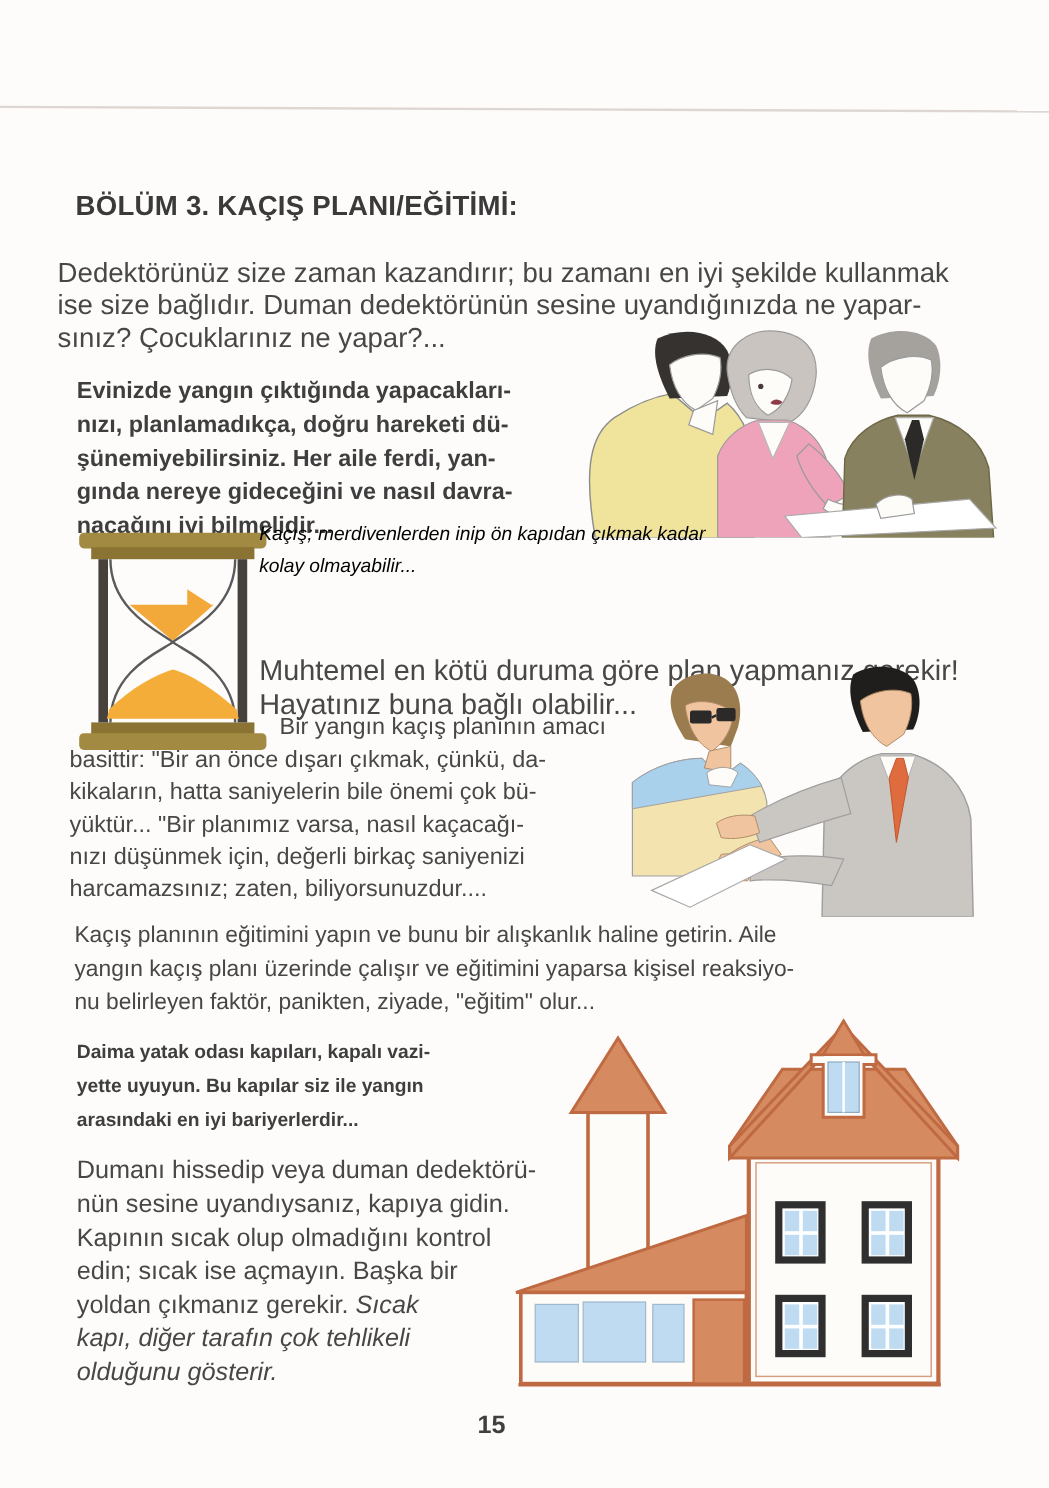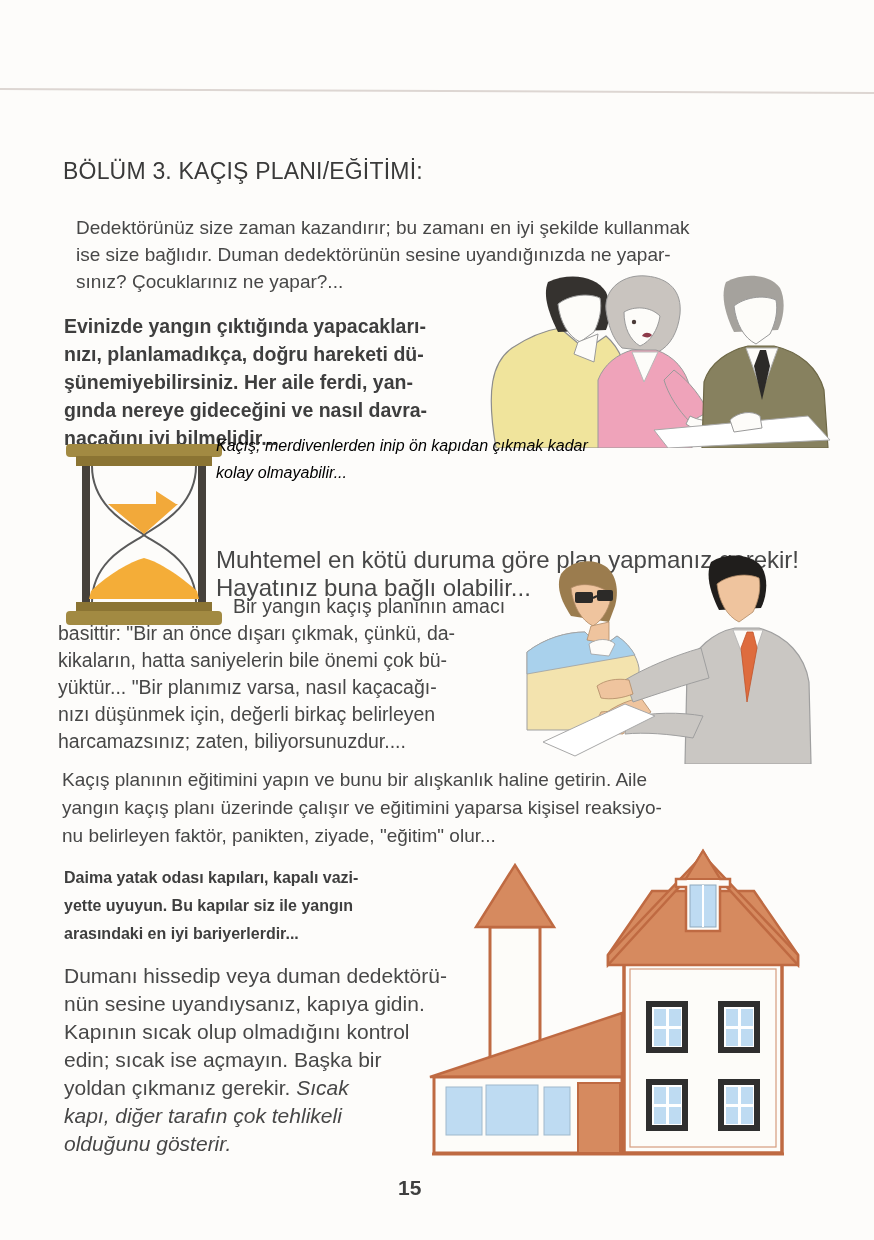--- a/index.html
+++ b/index.html
@@ -12,24 +12,24 @@
     overflow:hidden;
   }
   .page{position:absolute;inset:0;}
   .txt{position:absolute;white-space:pre-line;}
   .scan-line{
     position:absolute;left:0;top:90px;width:874px;height:2px;
     background:#ddd6d2;transform:rotate(0.25deg);
   }
   .heading{
     left:63px;top:158px;width:700px;
-    font-size:23px;font-weight:normal;color:#3a3a3a;letter-spacing:0.2px;
+    font-size:23px;font-weight:bold;color:#3a3a3a;letter-spacing:0.2px;
     white-space:nowrap;
   }
-  .p-intro{left:76px;top:214px;width:790px;font-size:19px;line-height:27px;}
+  .p-intro{left:48px;top:214px;width:790px;font-size:23px;line-height:27px;}
   .p-plan{left:64px;top:312px;width:560px;font-size:19.5px;line-height:28px;font-weight:bold;color:#3e3e3e;}
   .p-escape{left:216px;top:432px;width:620px;font-size:16px;line-height:27px;font-style:italic;color:#000000;}
   .p-worst{left:216px;top:518px;width:640px;font-size:24px;line-height:28px;margin-top:28px;}
   .p-goal{left:58px;top:593px;width:600px;font-size:19.5px;line-height:27px;text-indent:175px;}
   .p-training{left:62px;top:766px;width:790px;font-size:19px;line-height:28px;}
   .p-doors{left:64px;top:864px;width:560px;font-size:16px;line-height:28px;font-weight:bold;color:#3e3e3e;}
   .p-smoke{left:64px;top:962px;width:470px;font-size:21px;line-height:28px;}
   .italic{font-style:italic;}
   .page-number{
     left:398px;top:1176px;width:80px;
@@ -103,21 +103,21 @@
   <div class="txt p-escape">Kaçış; merdivenlerden inip ön kapıdan çıkmak kadar
 kolay olmayabilir...</div>
 
   <div class="txt p-worst">Muhtemel en kötü duruma göre plan yapmanız gerekir!
 Hayatınız buna bağlı olabilir...</div>
 
   <div class="txt p-goal">Bir yangın kaçış planının amacı
 basittir: "Bir an önce dışarı çıkmak, çünkü, da-
 kikaların, hatta saniyelerin bile önemi çok bü-
 yüktür... "Bir planımız varsa, nasıl kaçacağı-
-nızı düşünmek için, değerli birkaç belirleyen
+nızı düşünmek için, değerli birkaç saniyenizi
 harcamazsınız; zaten, biliyorsunuzdur....</div>
 
   <svg class="illus illus-discussion" width="328" height="212" viewBox="0 0 328 212">
 
     <path d="M22,100 C40,86 62,80 80,80 L96,96 L112,84 C124,92 132,104 134,116 L134,178 L22,178 Z" fill="#f3e3ae" stroke="#9f9f9f" stroke-width="1"></path>
     <path d="M22,100 C40,86 62,80 80,80 L96,96 L112,84 C120,89 126,96 130,103 L22,122 Z" fill="#a9d1ec" stroke="#9f9f9f" stroke-width="0.8"></path>
     <path d="M56,22 C66,8 88,6 100,14 C112,22 114,40 110,54 L104,70 L66,64 C58,52 50,36 56,22 Z" fill="#9b7c4e"></path>
     <path d="M66,36 C68,54 76,68 88,74 C98,68 106,54 106,42 C94,32 76,30 66,36 Z" fill="#efc49e" stroke="#b08a66" stroke-width="0.8"></path>
     <path d="M86,74 L82,88 L104,92 L104,70 Z" fill="#efc49e" stroke="#b08a66" stroke-width="0.8"></path>
     <rect x="70" y="40" width="18" height="11" rx="2" fill="#2c2a28"></rect>

